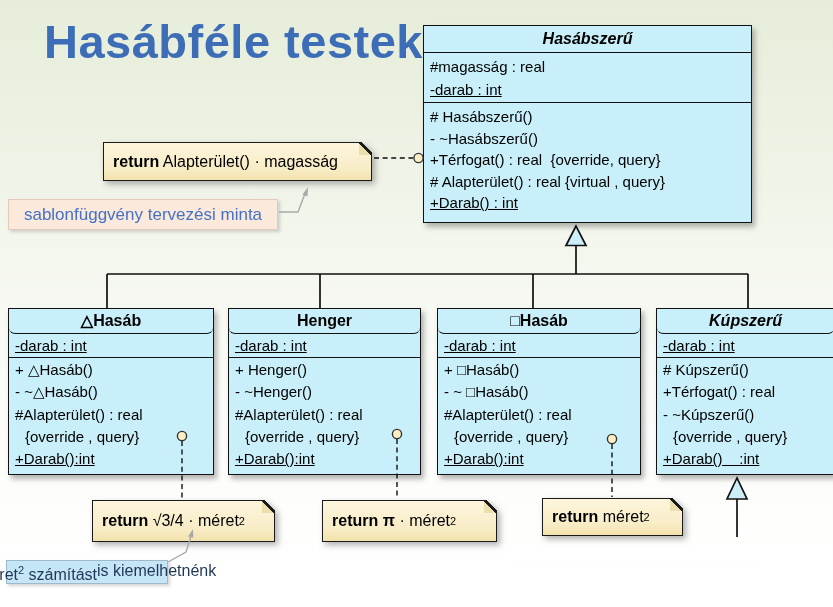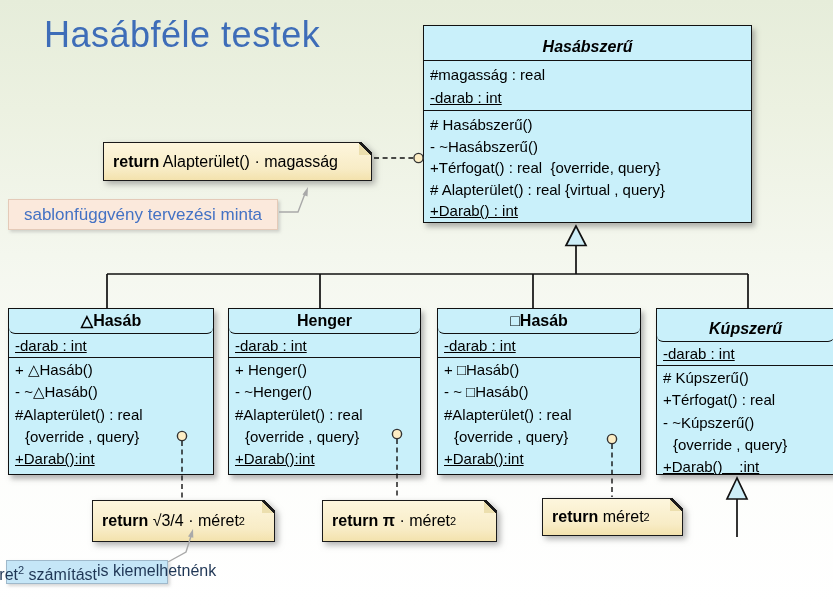--- a/index.html
+++ b/index.html
@@ -4,33 +4,33 @@
 <style>
   * { margin:0; padding:0; box-sizing:border-box; }
   html,body { width:833px; }
   body { font-family:"Liberation Sans", sans-serif; }
   .slide {
     position:relative; width:833px; height:607px; overflow:hidden;
     background: linear-gradient(180deg,#e6edda 0%,#ecf1e1 18%,#f4f7ee 42%,#fcfdfa 68%,#ffffff 100%);
   }
   .slide-title {
     position:absolute; left:44px; top:14px;
-    font-size:36px; font-weight:400; color:#3e6db8; letter-spacing:0.5px;
+    font-size:47px; font-weight:700; color:#3e6db8; letter-spacing:0.5px;
   }
   
   .uml {
     position:absolute; background:#c9f0fa; border:1.6px solid #111;
     box-shadow:3px 4px 5px rgba(110,110,110,.5);
     font-size:15px; color:#000;
   }
   .uml .ctitle {
     text-align:center; font-weight:bold; font-size:16px;
     border-bottom:1.6px solid #111; white-space:pre;
   }
-  .uml .ctitle.it { font-style:italic;margin-top:8px; }
+  .uml .ctitle.it { font-style:italic; }
   .uml .attrs { border-bottom:1.6px solid #111; }
   .uml .line { padding-left:6px; white-space:pre; }
   .uml .u { text-decoration:underline; }
   .uml .it { }
   .uml .indent { padding-left:16px; }
   #cls-base { left:423px; top:25px; width:329px; height:198px; }
   #cls-base .ctitle { height:27px; line-height:26px; }
   #cls-base .attrs { height:50px; padding-top:2px; }
   #cls-base .attrs .line { line-height:23px; }
   #cls-base .methods { padding-top:3px; }

